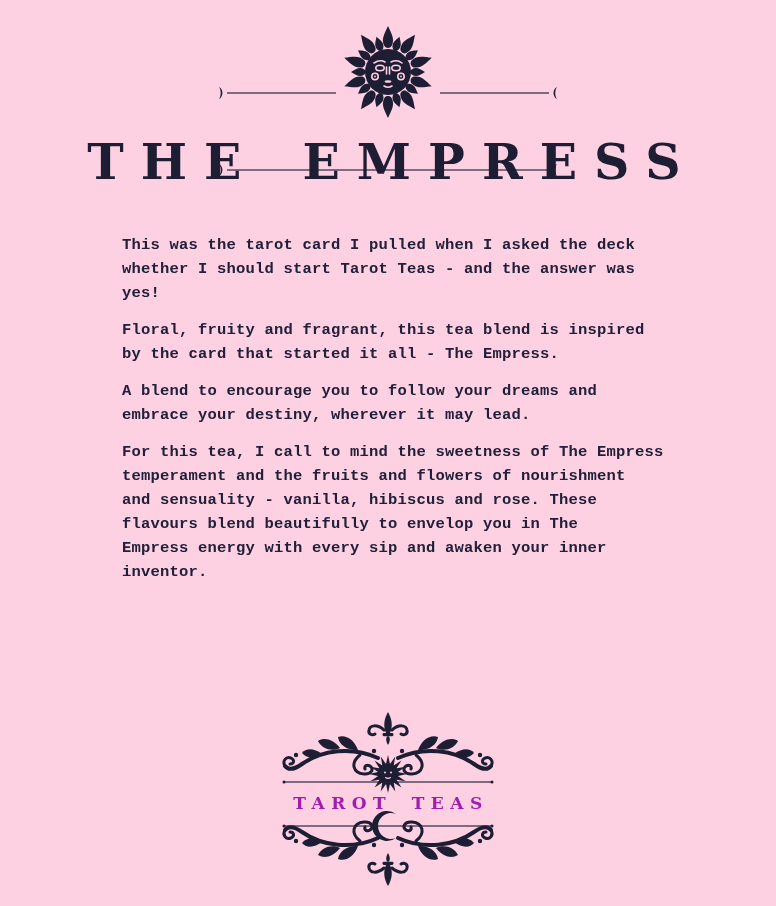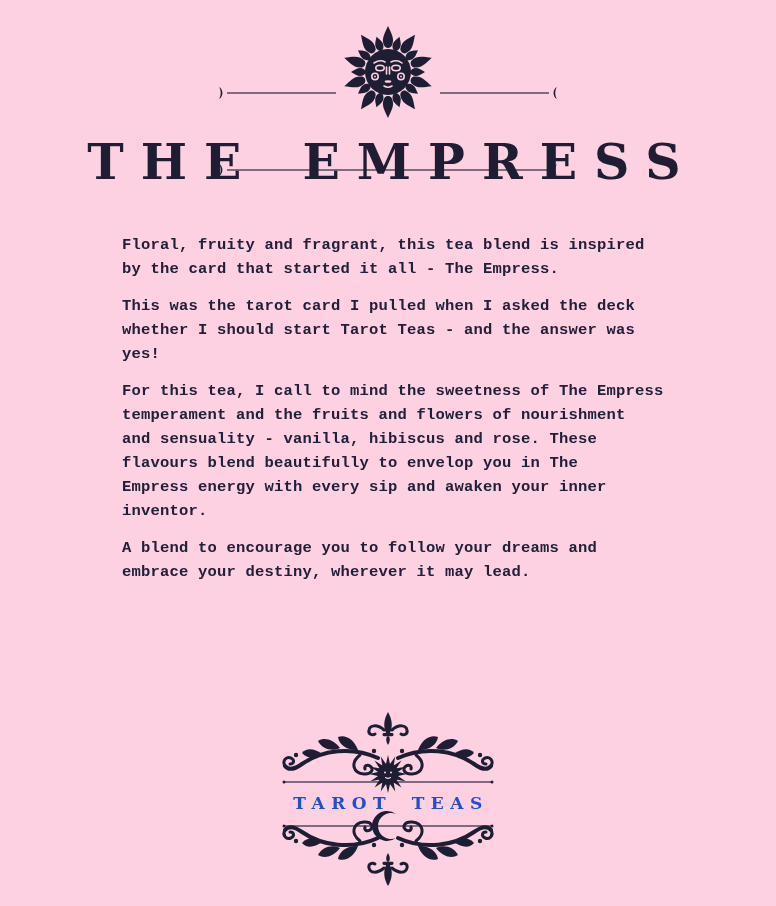--- a/index.html
+++ b/index.html
@@ -55,21 +55,21 @@
   }
   .logo svg{position:absolute;left:0;top:0;}
   .brand{
     position:absolute;left:0;top:85px;width:236px;
     text-align:center;
     font-family:"DejaVu Serif", serif;
     font-weight:700;
     font-size:17px;line-height:20px;
     letter-spacing:6.5px;word-spacing:7px;
     padding-left:6px;box-sizing:border-box;
-    color:#1d4ed8;
+    color:#a21caf;
     white-space:nowrap;
   }
 
   .st4{fill:none;stroke:#1d1d33;stroke-width:4;stroke-linecap:round;}
   .st3{fill:none;stroke:#1d1d33;stroke-width:3;stroke-linecap:round;}
   .pink-s{fill:none;stroke:#fdd0e2;stroke-width:1.6;stroke-linecap:round;}
   .thin{stroke:#1d1d33;stroke-opacity:.75;stroke-width:1.3;}
 </style>
 </head>
 <body>
@@ -129,33 +129,33 @@
 
 <h1 class="title">THE EMPRESS</h1>
 
 <svg class="divider bottom" viewBox="0 0 776 18" aria-hidden="true">
   <use href="#capCrescent" transform="translate(219,9)"></use>
   <line class="thin" x1="227" y1="9" x2="549" y2="9"></line>
   <use href="#capCrescent" transform="translate(557,9) scale(-1,1)"></use>
 </svg>
 
 <div class="copy">
-  <p>Floral, fruity and fragrant, this tea blend is inspired
-by the card that started it all - The Empress.</p>
   <p>This was the tarot card I pulled when I asked the deck
 whether I should start Tarot Teas - and the answer was
 yes!</p>
+  <p>Floral, fruity and fragrant, this tea blend is inspired
+by the card that started it all - The Empress.</p>
+  <p>A blend to encourage you to follow your dreams and
+embrace your destiny, wherever it may lead.</p>
   <p>For this tea, I call to mind the sweetness of The Empress
 temperament and the fruits and flowers of nourishment
 and sensuality - vanilla, hibiscus and rose. These
 flavours blend beautifully to envelop you in The
 Empress energy with every sip and awaken your inner
 inventor.</p>
-  <p>A blend to encourage you to follow your dreams and
-embrace your destiny, wherever it may lead.</p>
 </div>
 
 <div class="logo">
   <svg width="236" height="182" viewBox="0 0 236 182" aria-hidden="true">
     <defs>
       <g id="fleur">
         <path class="ink" d="M0,-26 C4,-19 5,-12 2,-5 L-2,-5 C-5,-12 -4,-19 0,-26 Z"></path>
         <path class="st3" d="M-4,-8 C-11,-14 -18,-13 -19,-8 C-20,-4 -16,-2 -13,-4"></path>
         <path class="st3" d="M4,-8 C11,-14 18,-13 19,-8 C20,-4 16,-2 13,-4"></path>
         <rect class="ink" x="-5.5" y="-5" width="11" height="3.2" rx="1.4"></rect>

